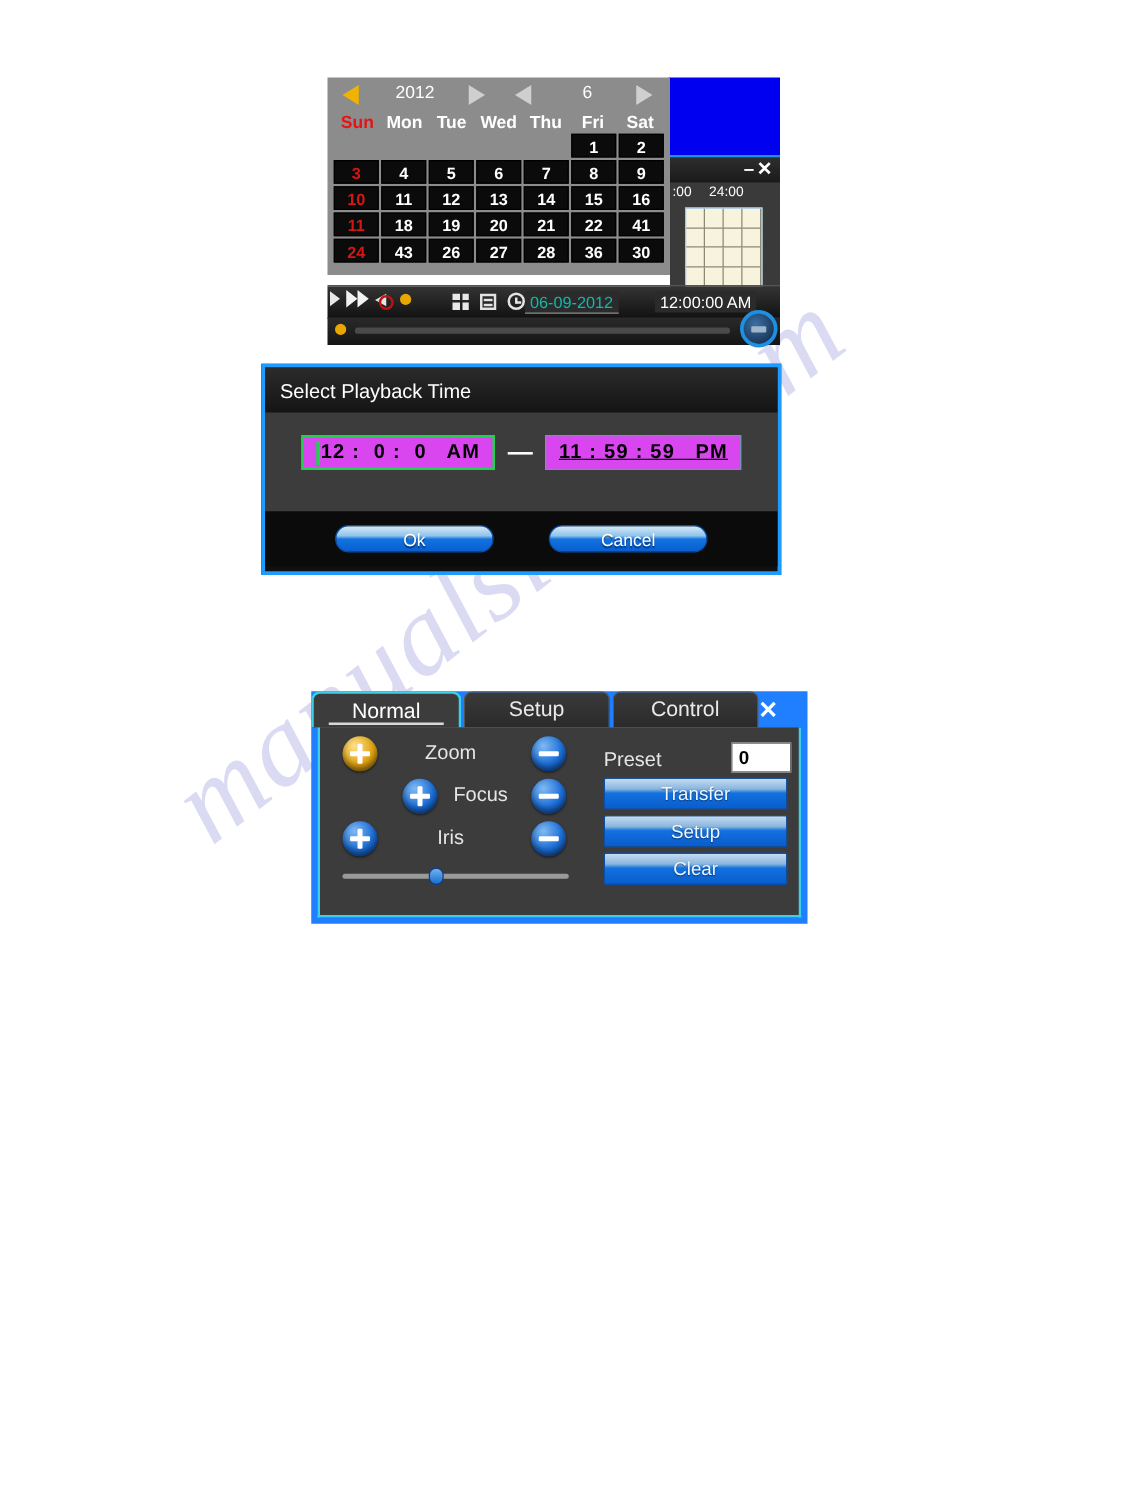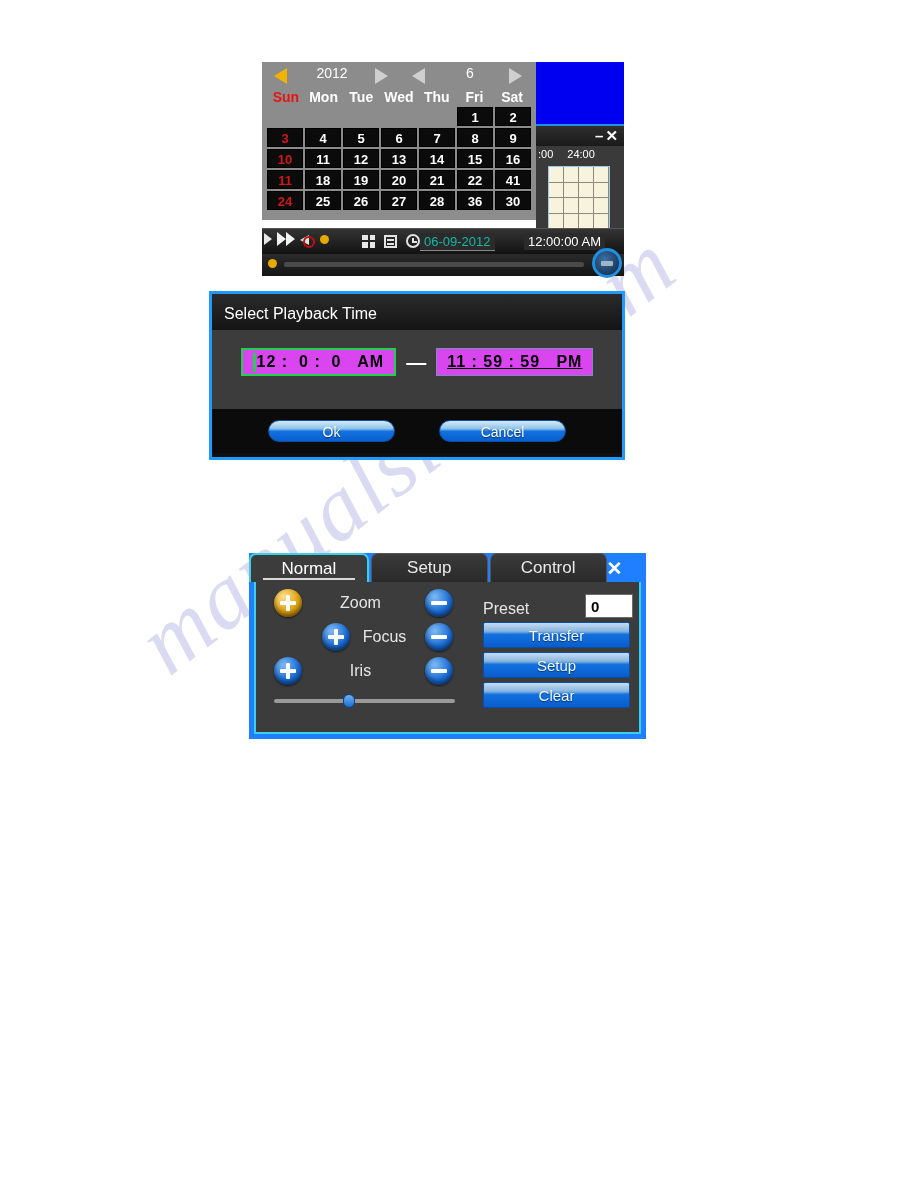--- a/index.html
+++ b/index.html
@@ -649,21 +649,21 @@
         <div class="cal-cell">15</div>
         <div class="cal-cell">16</div>
         <div class="cal-cell sunday">11</div>
         <div class="cal-cell">18</div>
         <div class="cal-cell">19</div>
         <div class="cal-cell">20</div>
         <div class="cal-cell">21</div>
         <div class="cal-cell">22</div>
         <div class="cal-cell">41</div>
         <div class="cal-cell sunday">24</div>
-        <div class="cal-cell">25</div>
+        <div class="cal-cell">43</div>
         <div class="cal-cell">26</div>
         <div class="cal-cell">27</div>
         <div class="cal-cell">28</div>
         <div class="cal-cell">36</div>
         <div class="cal-cell">30</div>
       </div>
   </div>
 
   <div class="pb-toolbar">
     <div class="icons-left">

